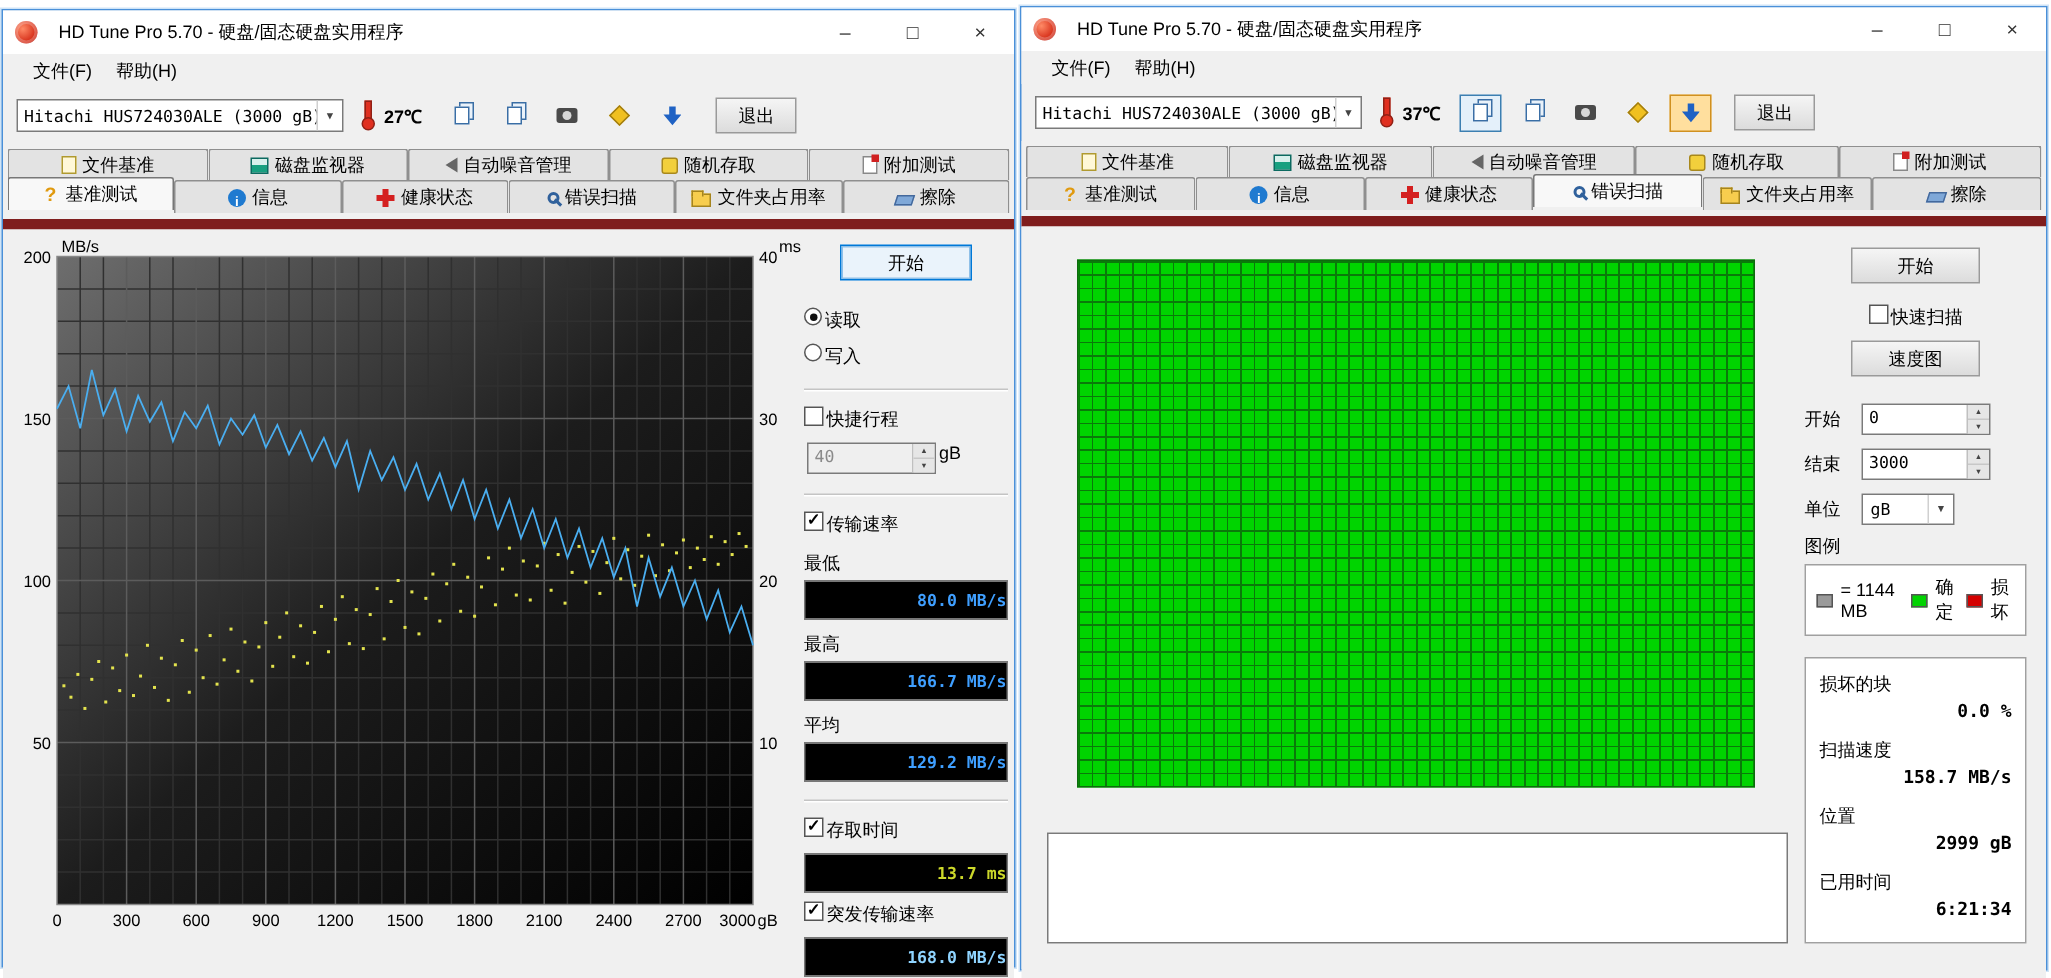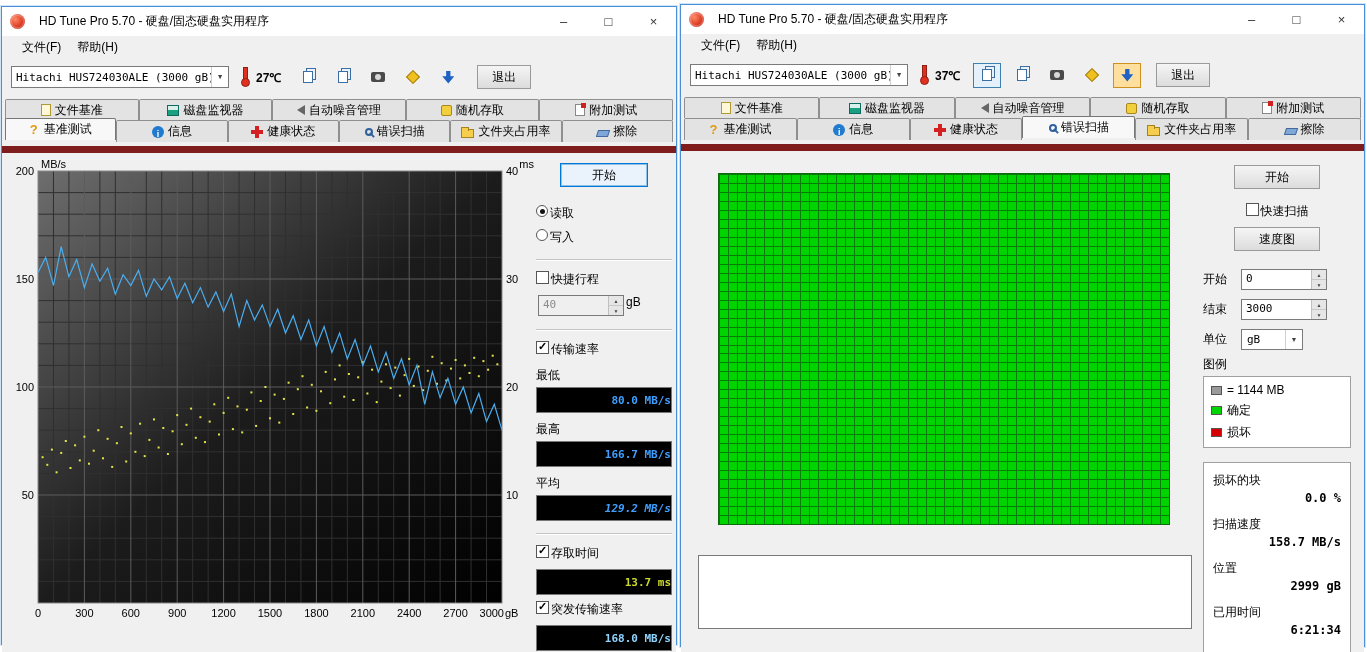--- a/index.html
+++ b/index.html
@@ -64,21 +64,21 @@
   .vbox{height:26px;background:#000;border:1px solid #777;display:flex;align-items:center;justify-content:flex-end;font-family:"DejaVu Sans Mono",monospace;font-size:11px;font-weight:bold;margin-bottom:6px}
   
   #scan-grid{position:absolute;left:37px;top:22px;width:452px;height:352px;border:1px solid #0d6b0d}
   .scan-output{position:absolute;left:17px;top:404px;width:494px;height:74px;background:#fff;border:1px solid #7a7a7a}
   .scan-panel{position:absolute;left:522px;top:14px;width:148px;display:flex;flex-direction:column}
   .scan-panel .btn{width:86px;align-self:center}
   .frow{display:flex;align-items:center;margin-bottom:9px;gap:6px}
   .flabel{width:32px;flex:none}
   .select{display:flex;width:62px;height:21px;background:#fff;border:1px solid #7a7a7a;align-items:center;padding-left:5px}
   .select .cval{flex:1;font-family:"DejaVu Sans Mono",monospace;font-size:11px}
-  .legend-box{border:1px solid #a0a0a0;background:#fff;padding:6px 7px;margin:3px 0 14px;display:flex;flex-direction:column;gap:5px}
+  .legend-box{border:1px solid #a0a0a0;background:#fff;padding:6px 7px;margin:3px 0 14px;display:flex;flex-direction:row;gap:5px}
   .lrow{display:flex;align-items:center;gap:5px}
   .sw{width:11px;height:9px;border:1px solid #555;flex:none}
   .stats-box{border:1px solid #a0a0a0;background:#fff;padding:9px 9px 4px}
   .slabel{display:block;margin-bottom:2px}
   .sval{display:block;text-align:right;font-family:"DejaVu Sans Mono",monospace;font-weight:bold;font-size:12px;margin-bottom:11px}
   
   .ti{display:inline-block;position:relative;flex:none}
   .t-pgy{width:10px;height:12px;background:#fff8d8;border:1px solid #b09a30}
   .t-mon{width:12px;height:11px;background:linear-gradient(to top,#18a080 55%,#d8f0ec 55%);border:1px solid #0c6a60}
   .t-spk{width:0;height:0;border:5px solid transparent;border-right:8px solid #666;border-left:0}
@@ -399,21 +399,21 @@
       <hr class="sep">
       <label class="crow">
           <span class="ckb checked"></span>
           <span>传输速率</span>
         </label>
       <span class="plabel">最低</span>
       <div class="vbox" style="color: rgb(63, 159, 255);">80.0 MB/s</div>
       <span class="plabel">最高</span>
       <div class="vbox" style="color: rgb(63, 159, 255);">166.7 MB/s</div>
       <span class="plabel">平均</span>
-      <div class="vbox" style="color: rgb(63, 159, 255); font-style: italic;">129.2 MB/s</div>
+      <div class="vbox" style="color: rgb(63, 159, 255);">129.2 MB/s</div>
       <hr class="sep">
       <label class="crow">
           <span class="ckb checked"></span>
           <span>存取时间</span>
         </label>
       <div class="vbox" style="color: rgb(204, 216, 42);">13.7 ms</div>
       <label class="crow">
           <span class="ckb checked"></span>
           <span>突发传输速率</span>
         </label>

